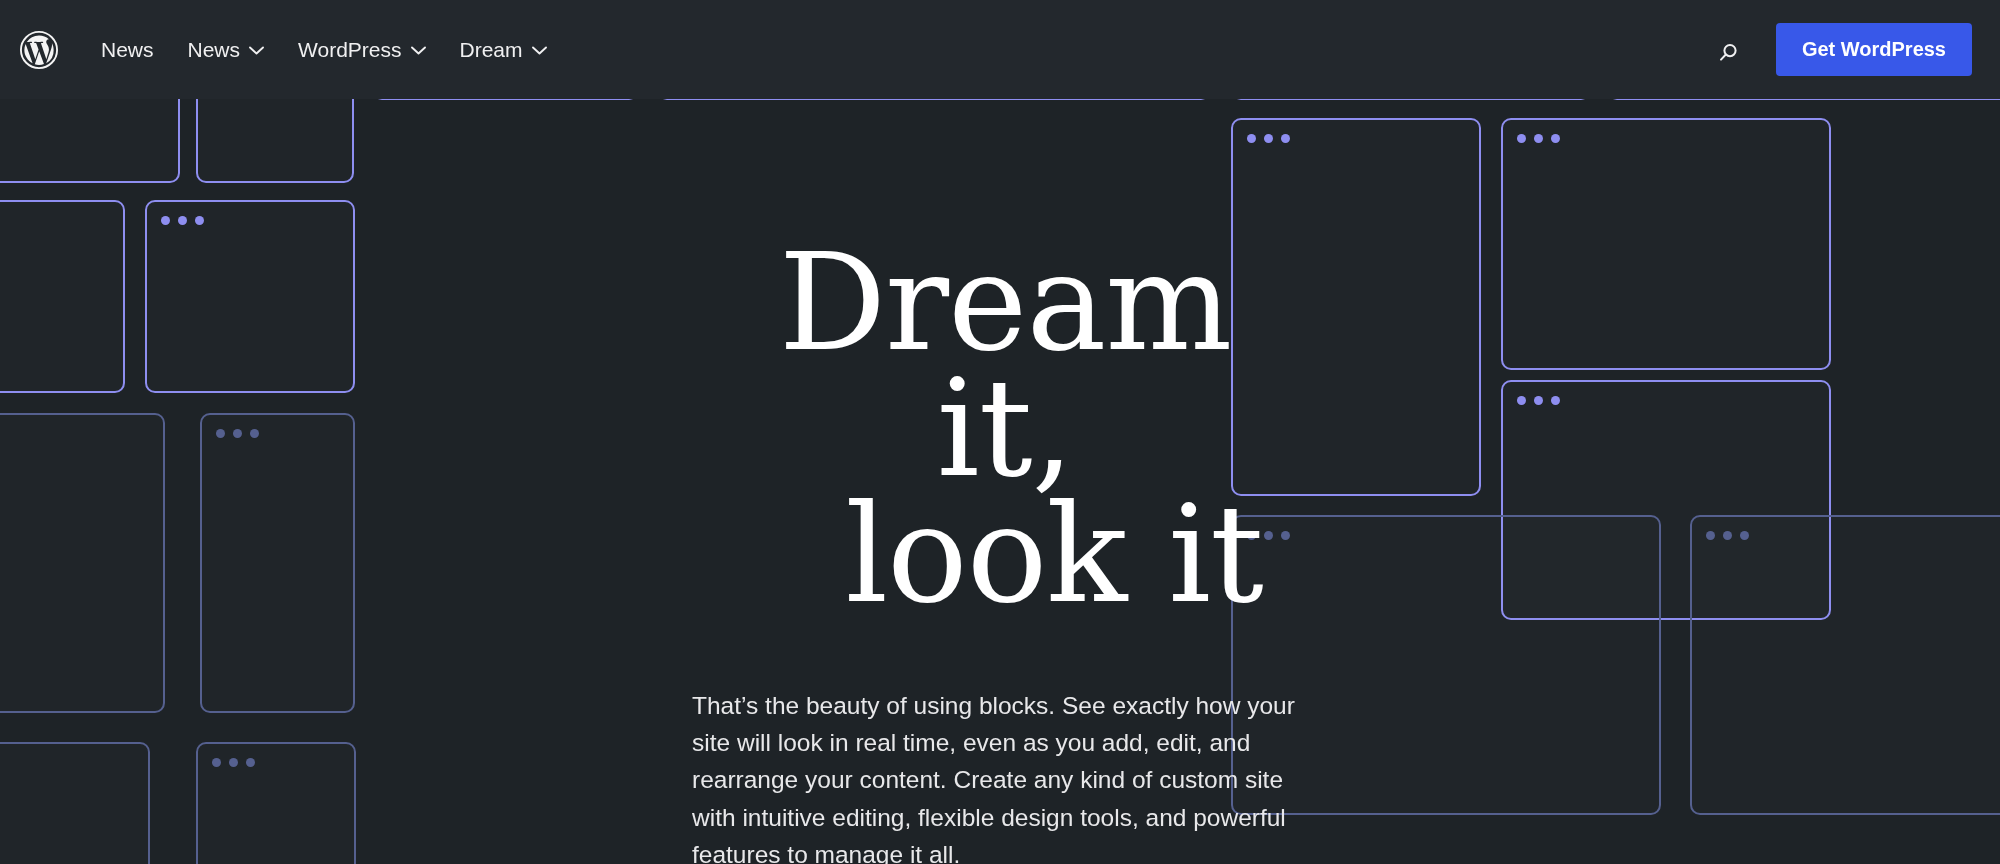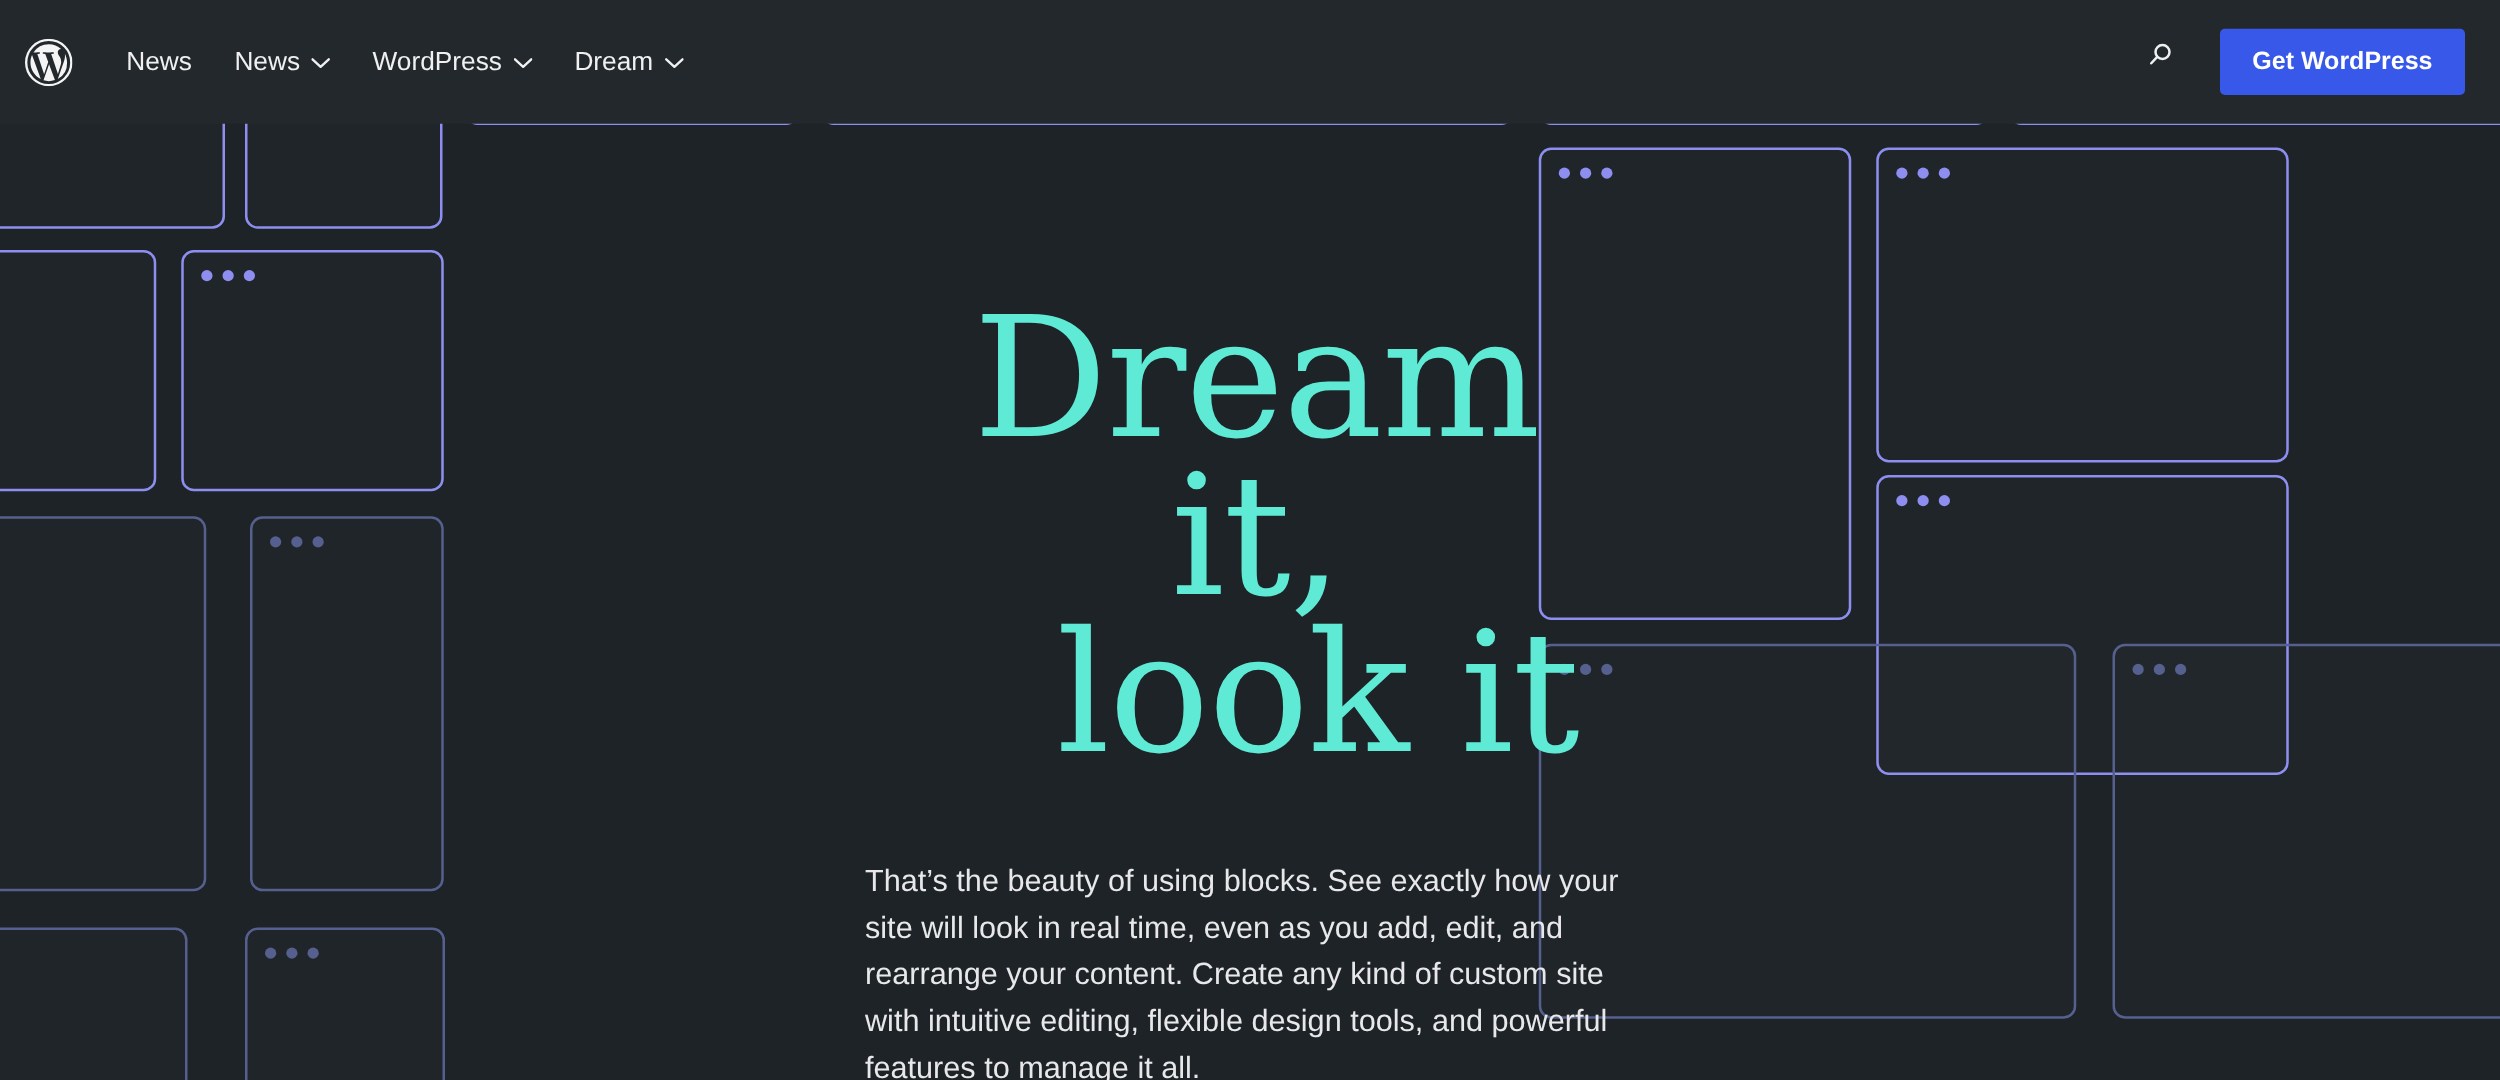--- a/index.html
+++ b/index.html
@@ -100,21 +100,21 @@
     width: 15px;
     height: 9px;
     position: relative;
     top: 1px;
   }
   .nav-item .chev svg { display: block; }
 
   #header-right {
     margin-left: auto;
     display: flex;
-    align-items: flex-start;
+    align-items: flex-end;
     gap: 26px;
   }
 
   #search-button {
     width: 44px;
     height: 44px;
     display: flex;
     align-items: center;
     justify-content: center;
     cursor: pointer;
@@ -148,21 +148,21 @@
   }
 
   #hero-inner {
     width: 640px;
     padding-top: 142px;
   }
 
   #hero-heading {
     font-family: "DejaVu Serif", "Liberation Serif", serif;
     font-weight: 400;
-    color: #5eead4;
+    color: #ffffff;
     font-size: 134px;
     line-height: 0.94;
     letter-spacing: -1px;
     margin: 0 0 68px 0;
   }
   #hero-heading .l1 { display: block; text-align: center; padding-left: 10px; }
   #hero-heading .l2 { display: block; text-align: center; padding-left: 108px; }
 
   #hero-paragraph {
     color: #e8e8ea;

